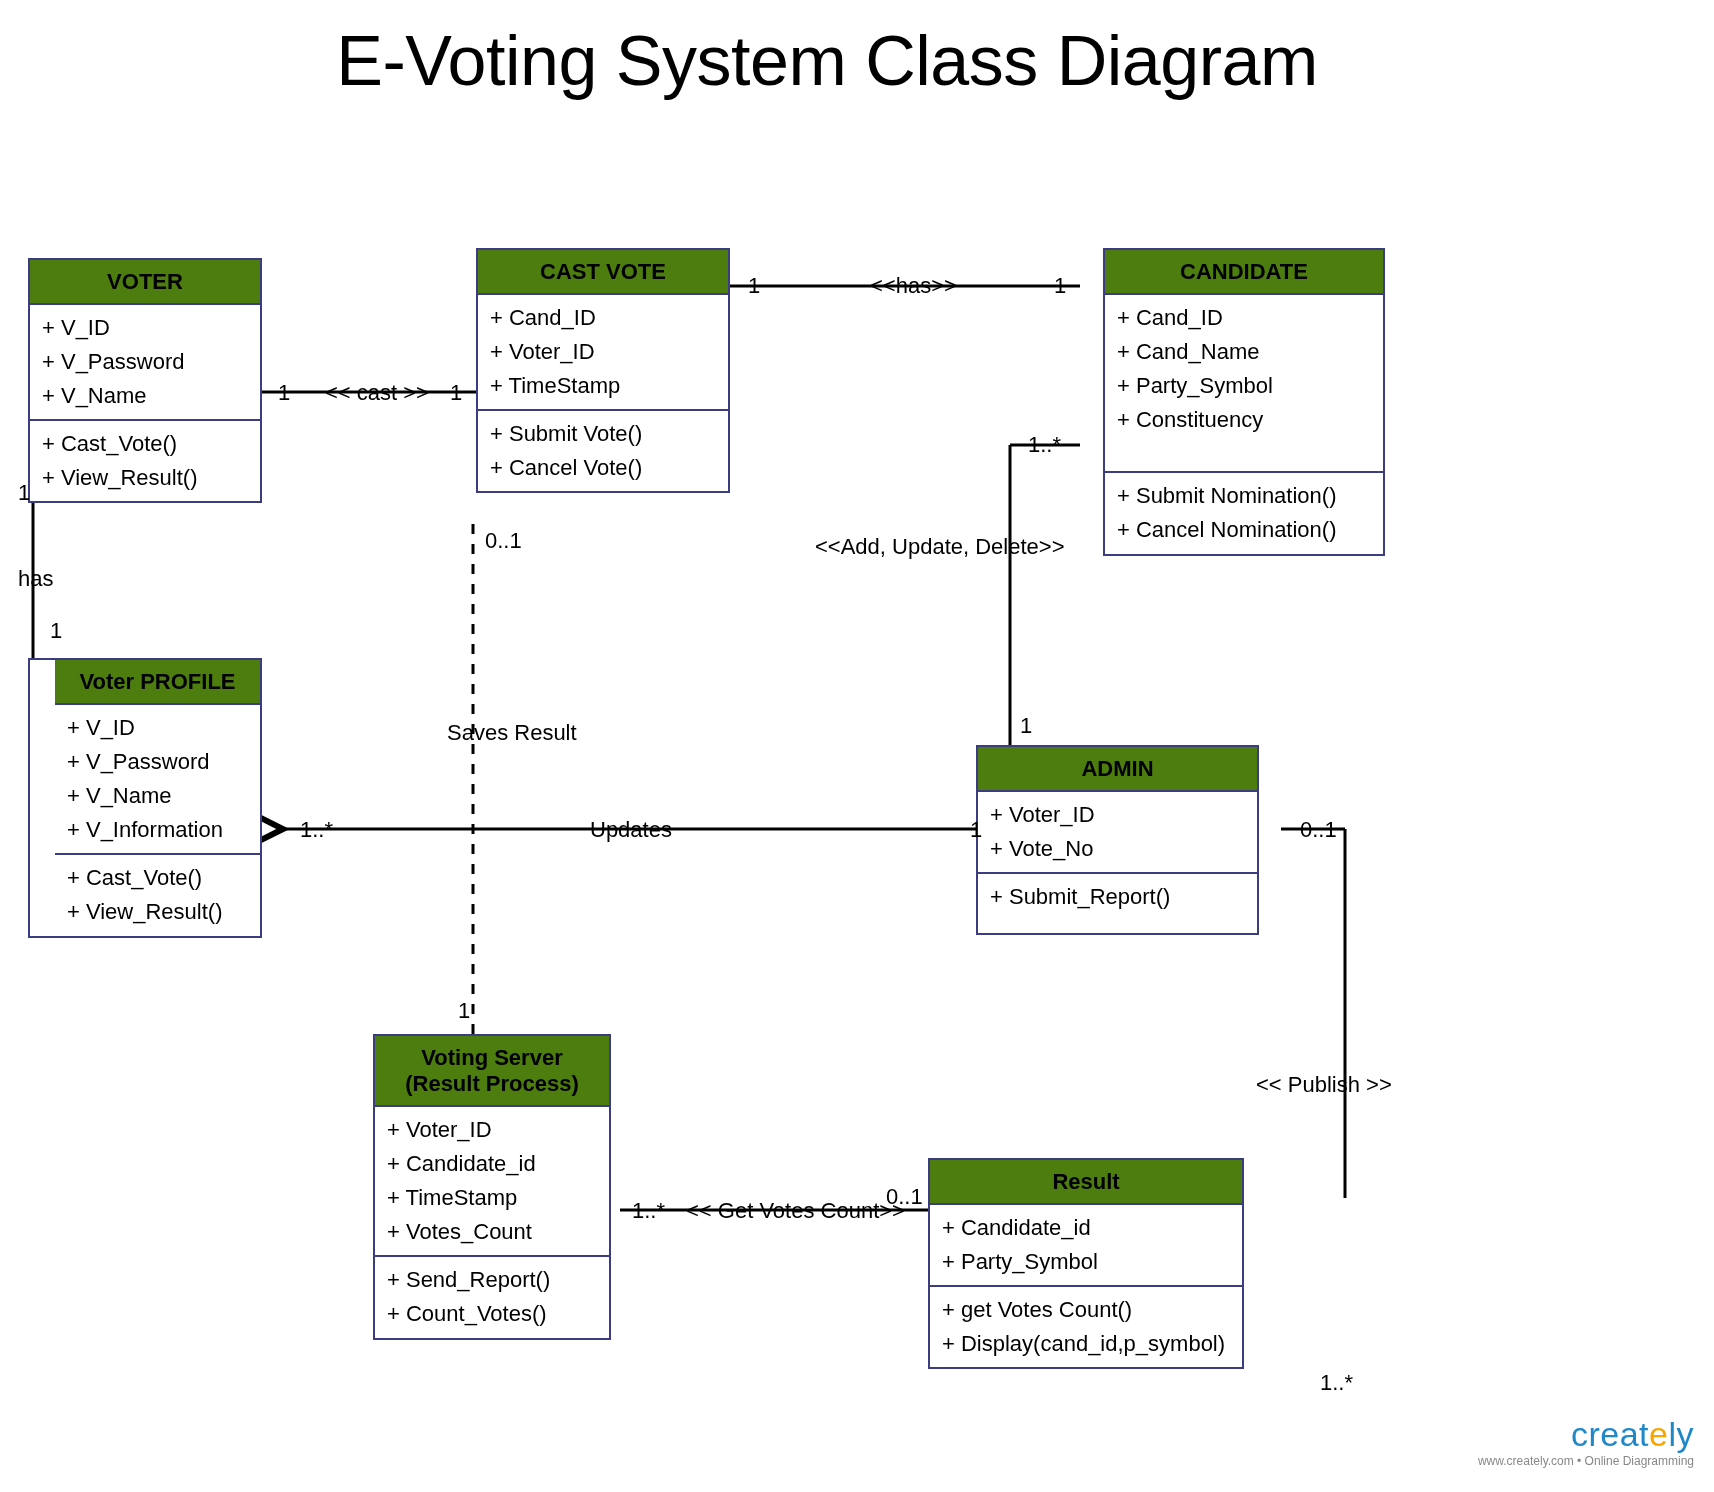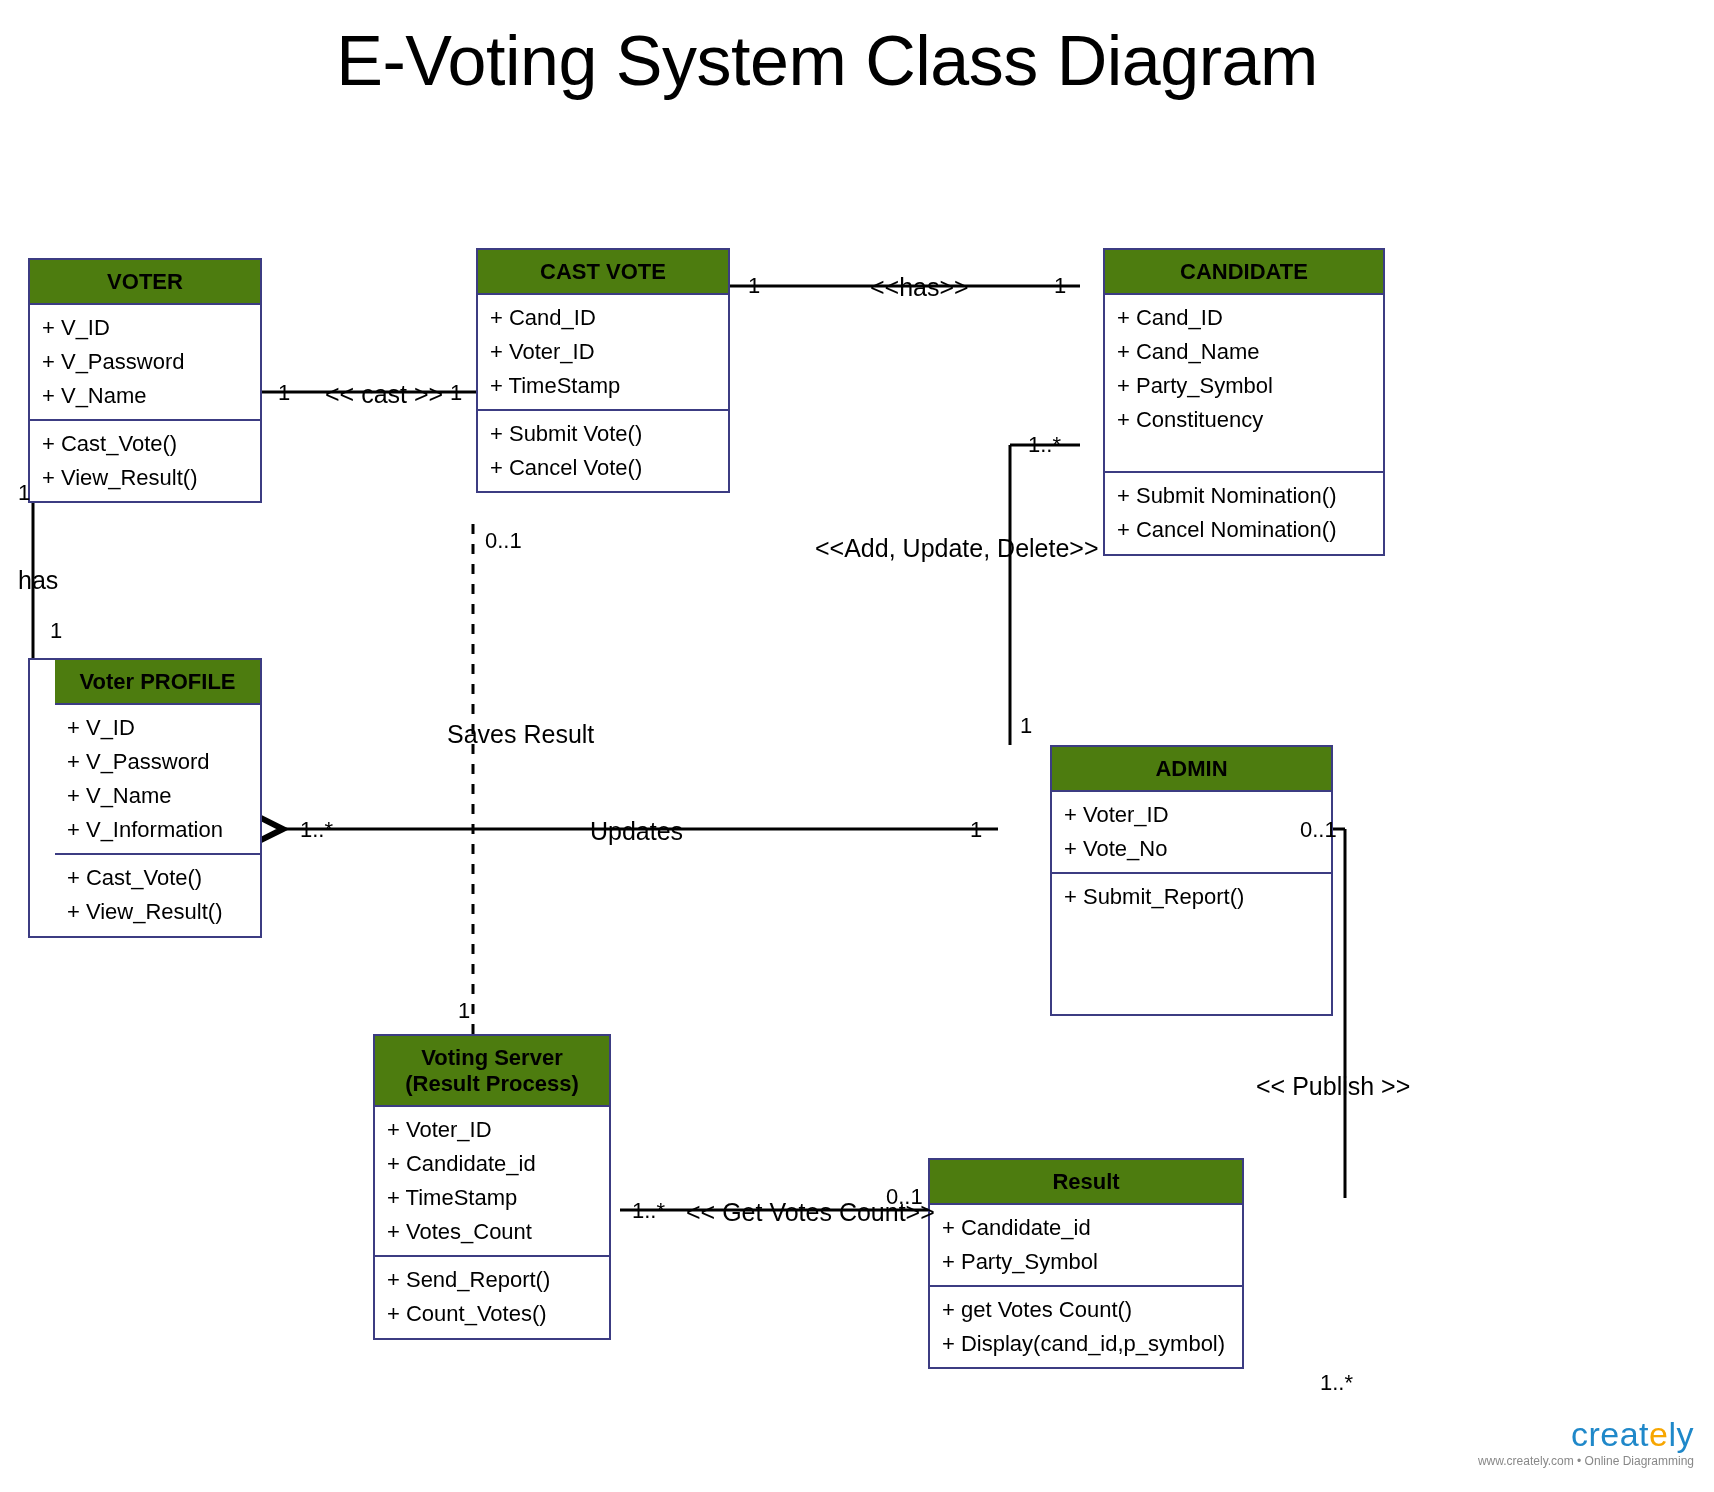--- a/index.html
+++ b/index.html
@@ -33,21 +33,21 @@
     padding:9px 4px 8px 4px;
     color:#000;
   }
   .section {
     padding:6px 12px 6px 12px;
     line-height:1.55;
   }
   .sep { border-top:2px solid #3c3c82; }
   .edge-label {
     position:absolute;
-    font-size:25px;
+    font-size:22px;
     background:transparent;
     white-space:nowrap;
   }
   .mult {
     position:absolute;
     font-size:22px;
     font-weight:400;
     white-space:nowrap;
   }
   svg.lines {
@@ -143,21 +143,21 @@
     <div>+ V_Password</div>
     <div>+ V_Name</div>
     <div>+ V_Information</div>
   </div>
   <div class="section sep">
     <div>+ Cast_Vote()</div>
     <div>+ View_Result()</div>
   </div>
 </div>
 
-<div class="class-box" style="left:1050px; top:745px; width:283px; height:271px;">
+<div class="class-box" style="left:976px; top:745px; width:283px; height:190px;">
   <div class="class-name">ADMIN</div>
   <div class="section">
     <div>+ Voter_ID</div>
     <div>+ Vote_No</div>
   </div>
   <div class="section sep">
     <div>+ Submit_Report()</div>
   </div>
 </div>
 

